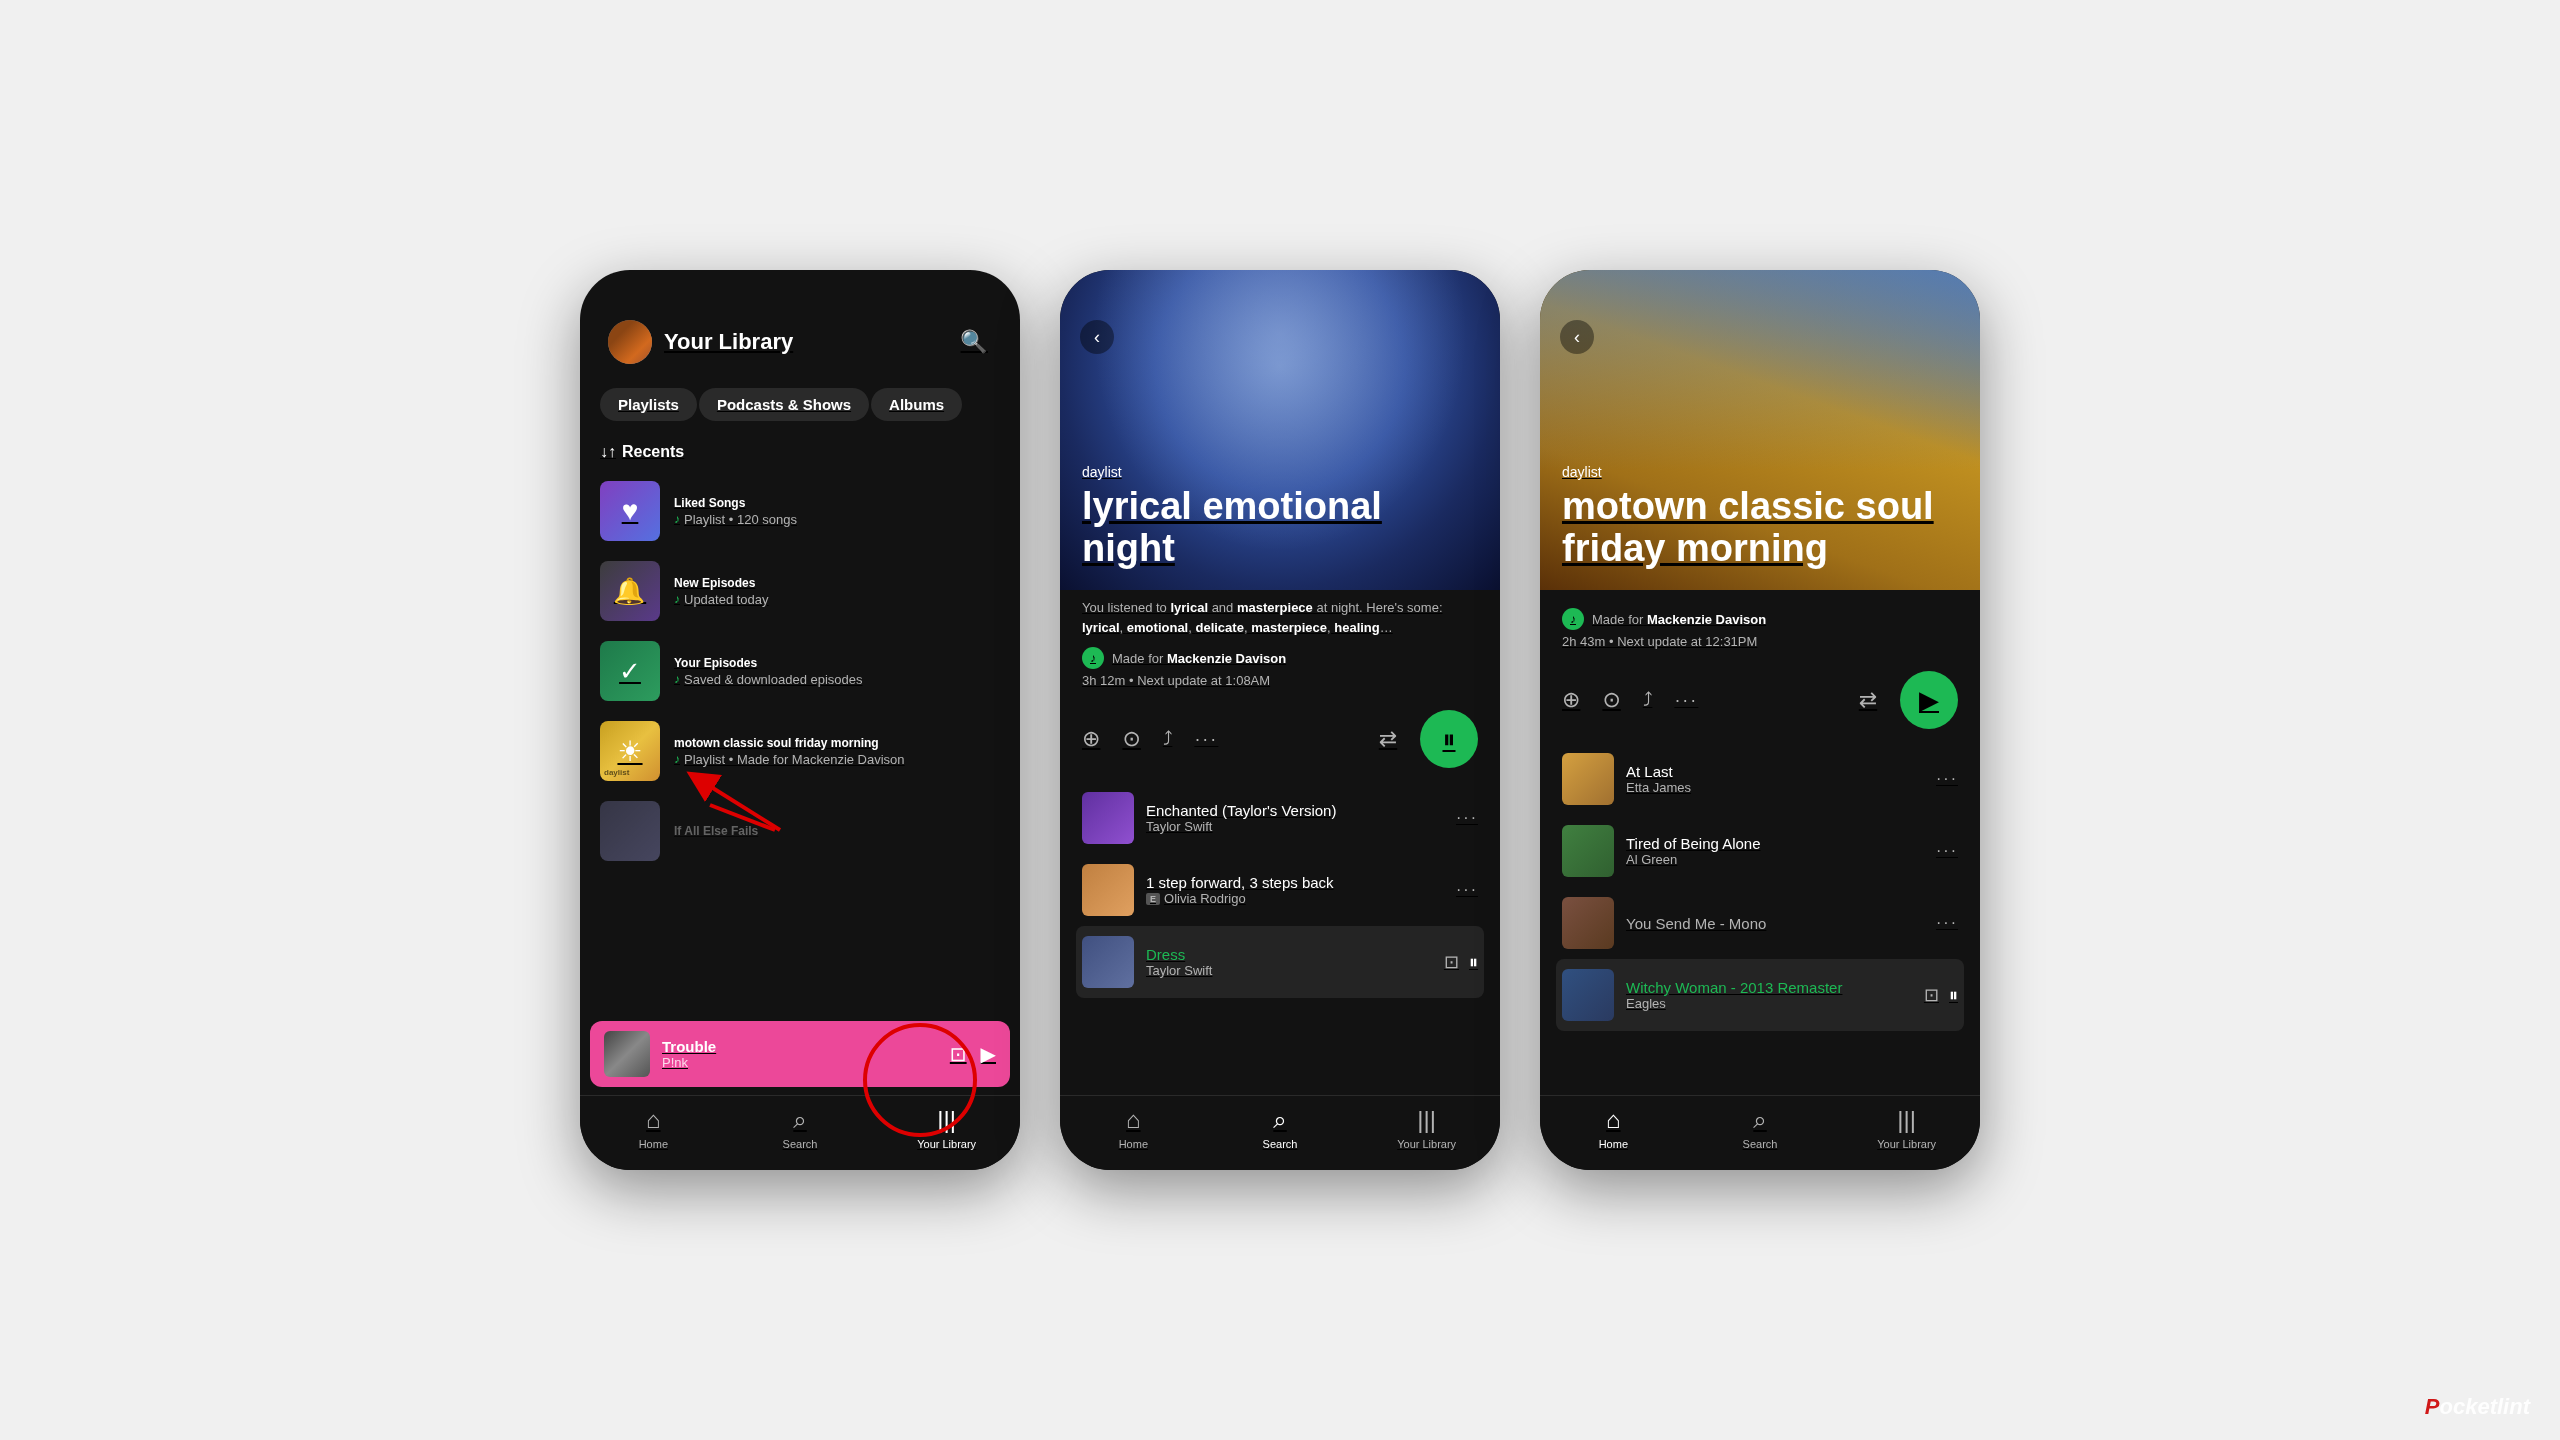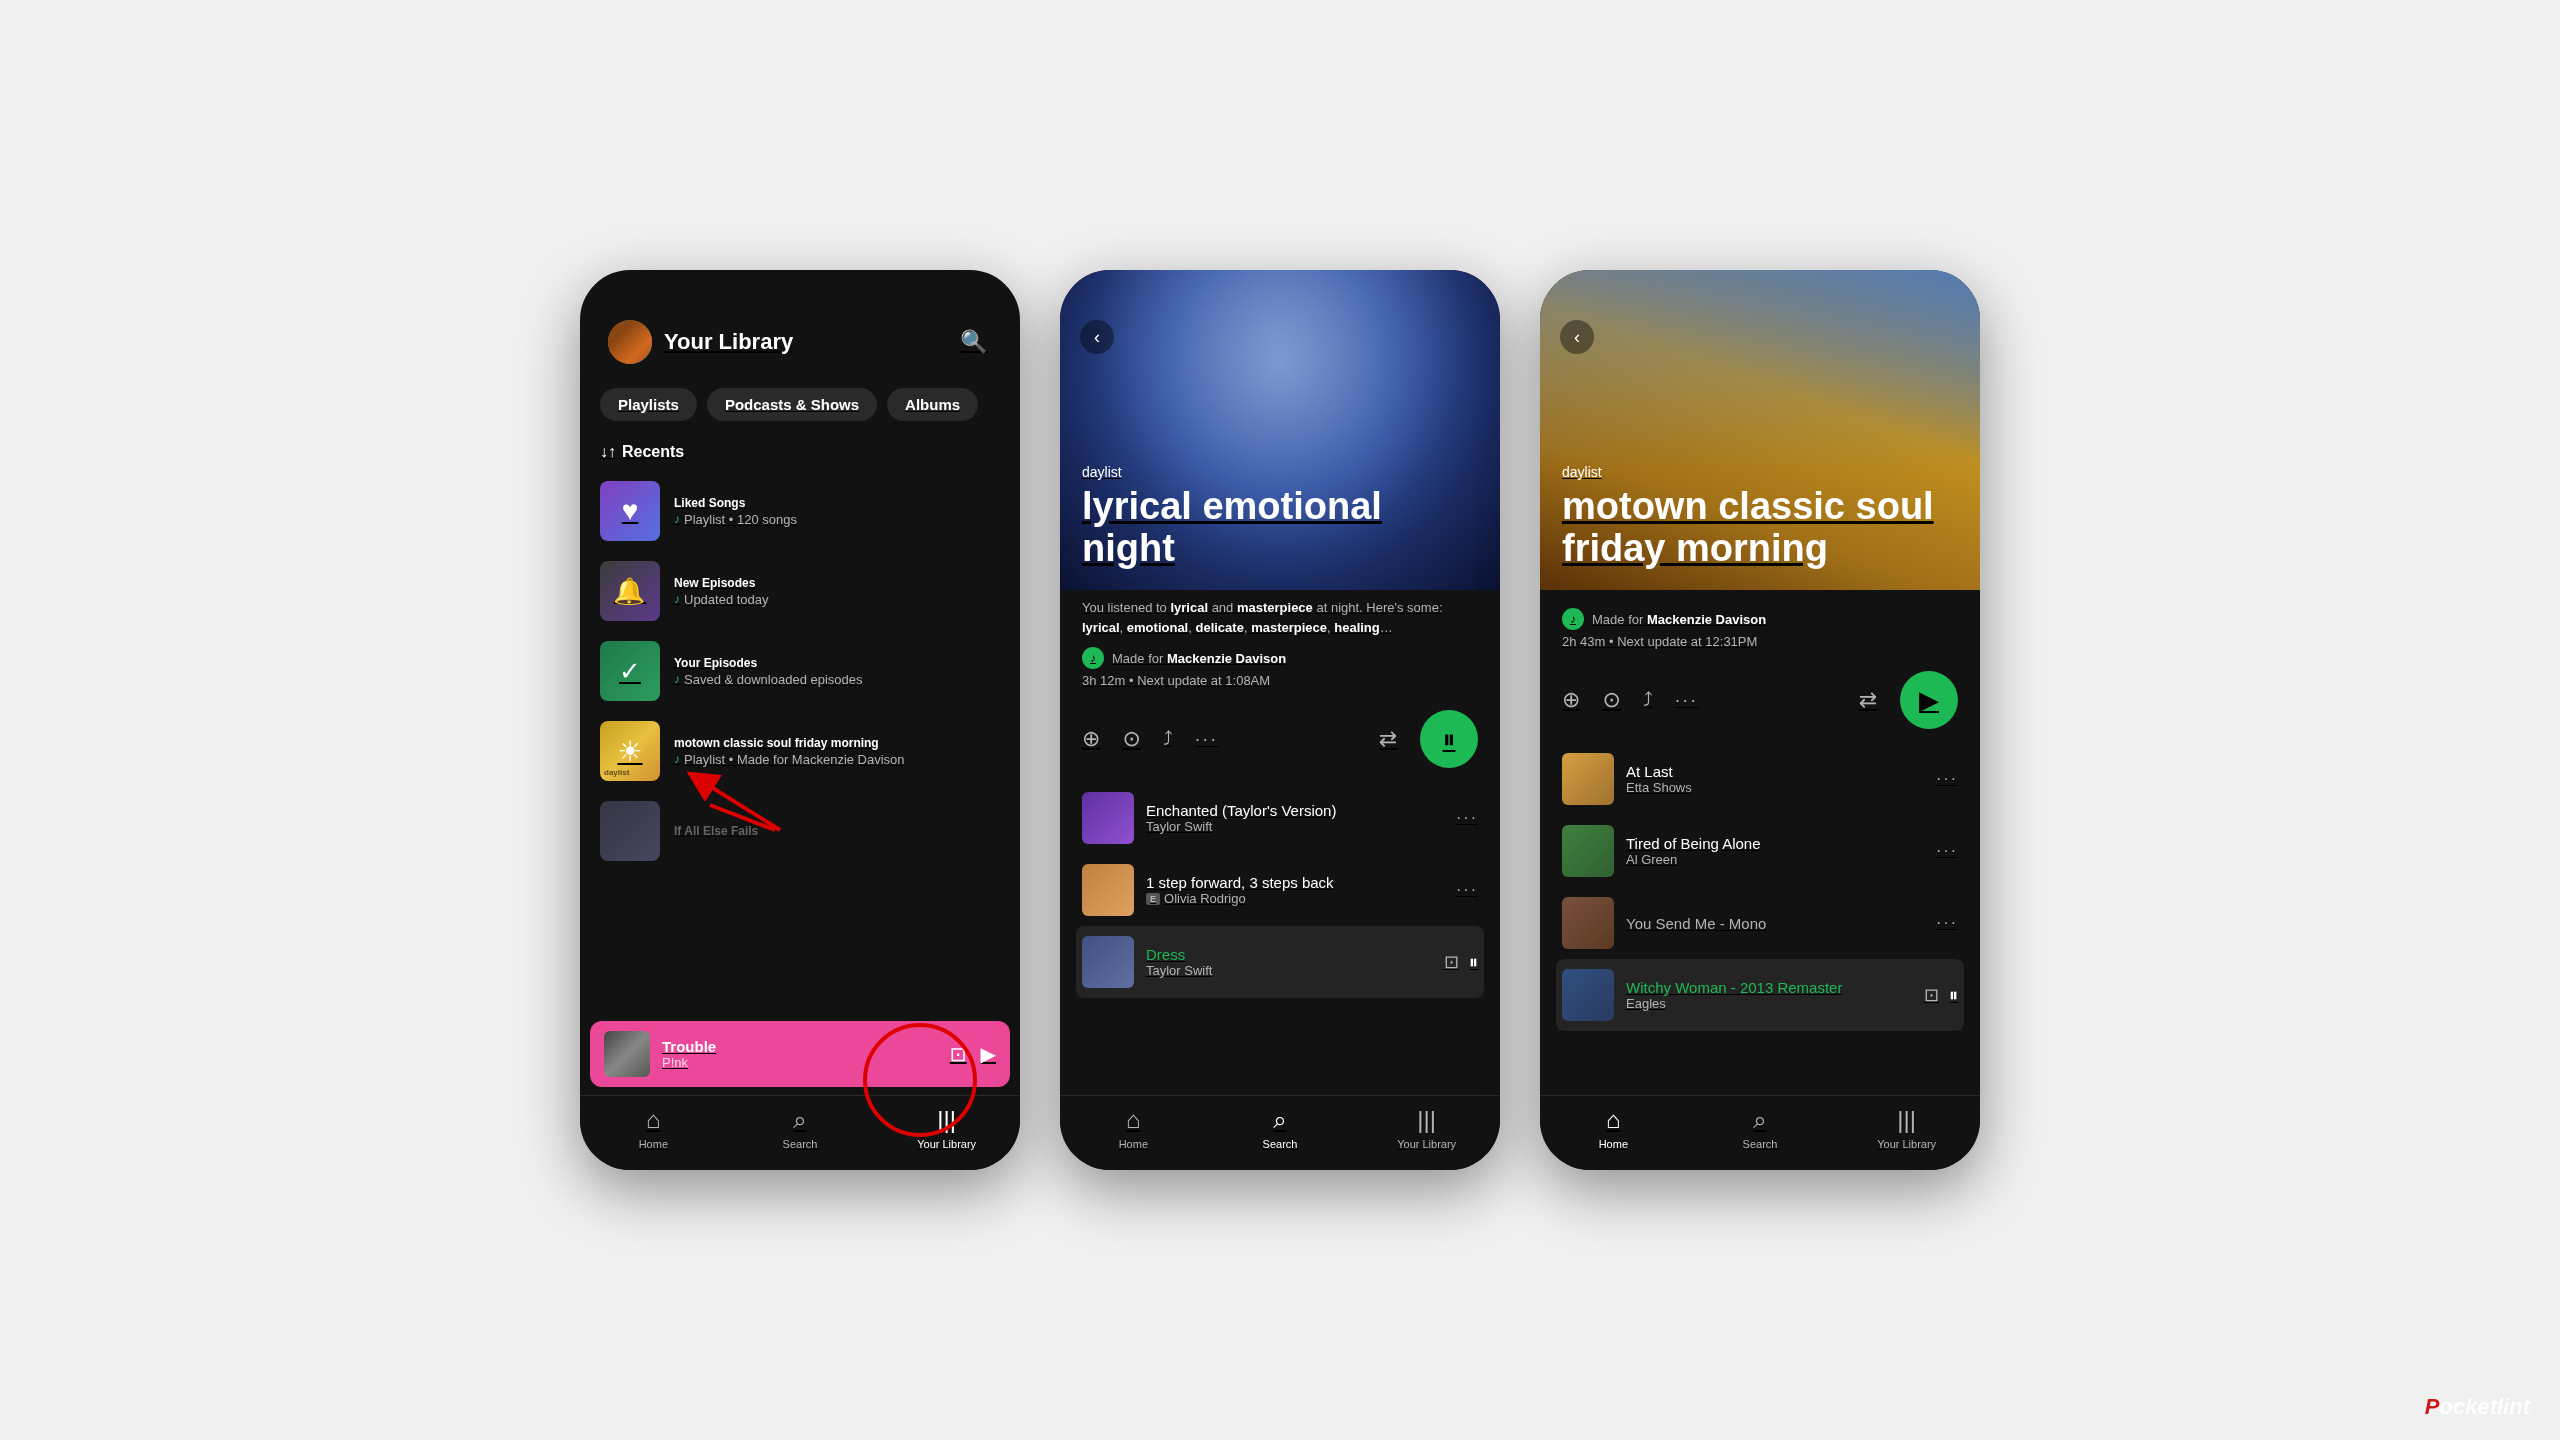--- a/index.html
+++ b/index.html
@@ -70,21 +70,21 @@
       border: none;
       cursor: pointer;
       color: #fff;
       font-size: 22px;
       padding: 4px;
     }
 
     
     .filter-pills {
       display: flex;
-      gap: 10px;
+      gap: 2px;
       padding: 8px 20px 14px;
       overflow-x: auto;
     }
     .filter-pills::-webkit-scrollbar { display: none; }
     .pill {
       background: #2a2a2a;
       color: #fff;
       border: none;
       border-radius: 20px;
       padding: 8px 18px;
@@ -675,21 +675,21 @@
       </button>
     </div>
   </div>
 
   <div class="track-list">
 
     <div class="track-item">
       <div class="track-art at-last"></div>
       <div class="track-info">
         <div class="track-name">At Last</div>
-        <div class="track-artist">Etta Shows</div>
+        <div class="track-artist">Etta James</div>
       </div>
       <span class="track-more">···</span>
     </div>
 
     <div class="track-item">
       <div class="track-art tired"></div>
       <div class="track-info">
         <div class="track-name">Tired of Being Alone</div>
         <div class="track-artist">Al Green</div>
       </div>

